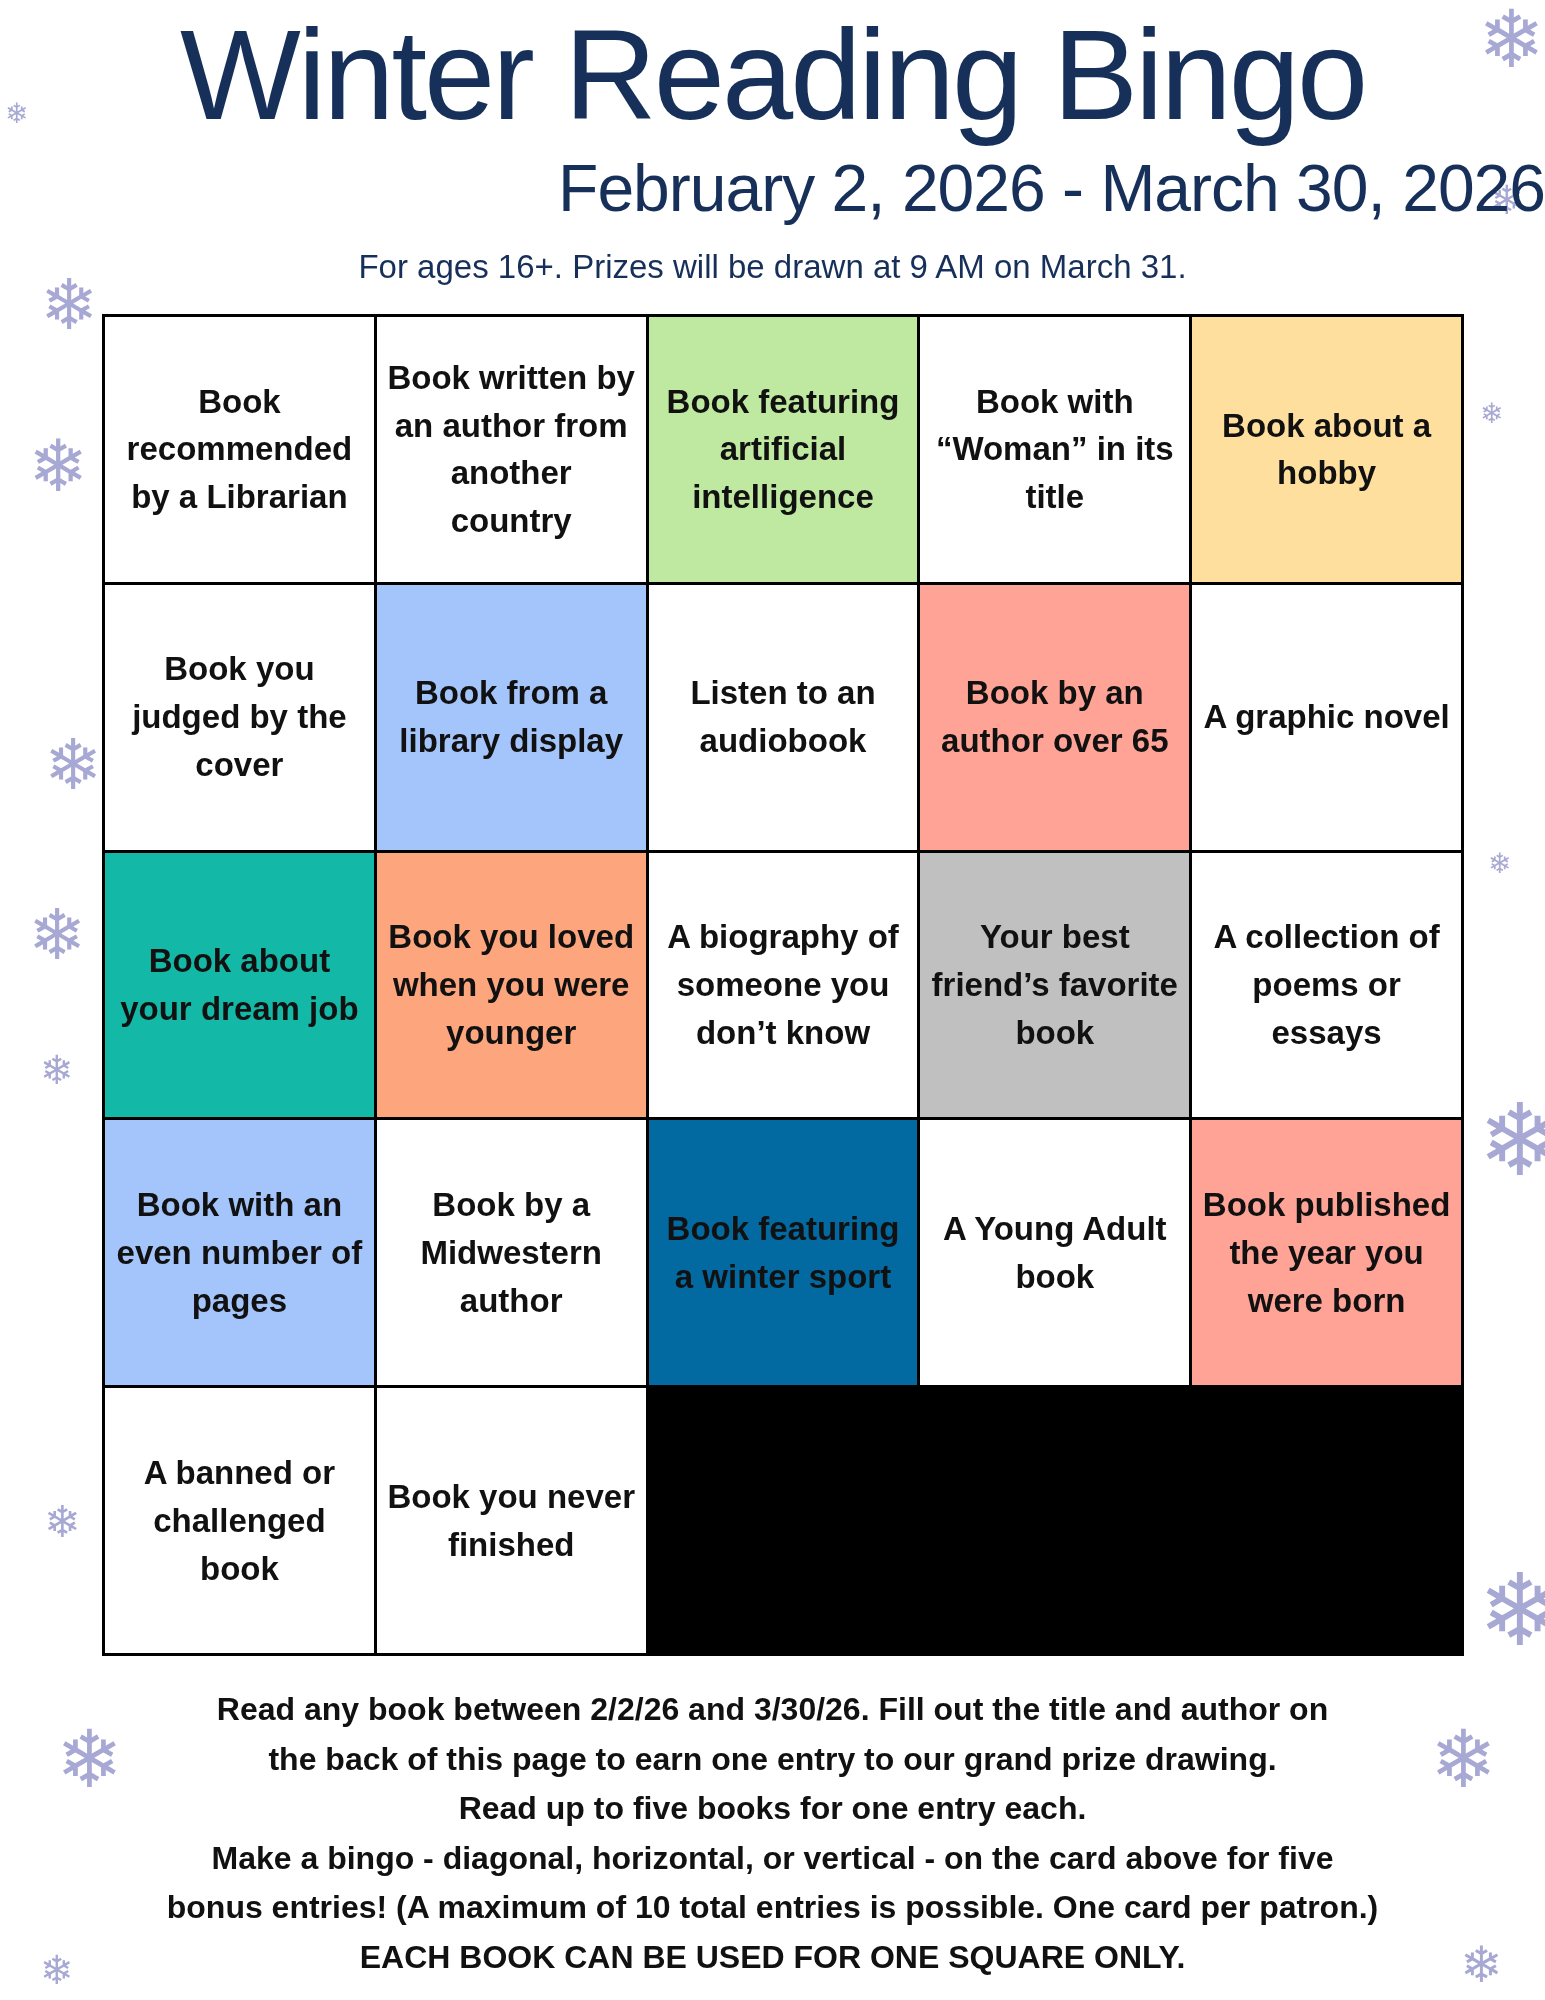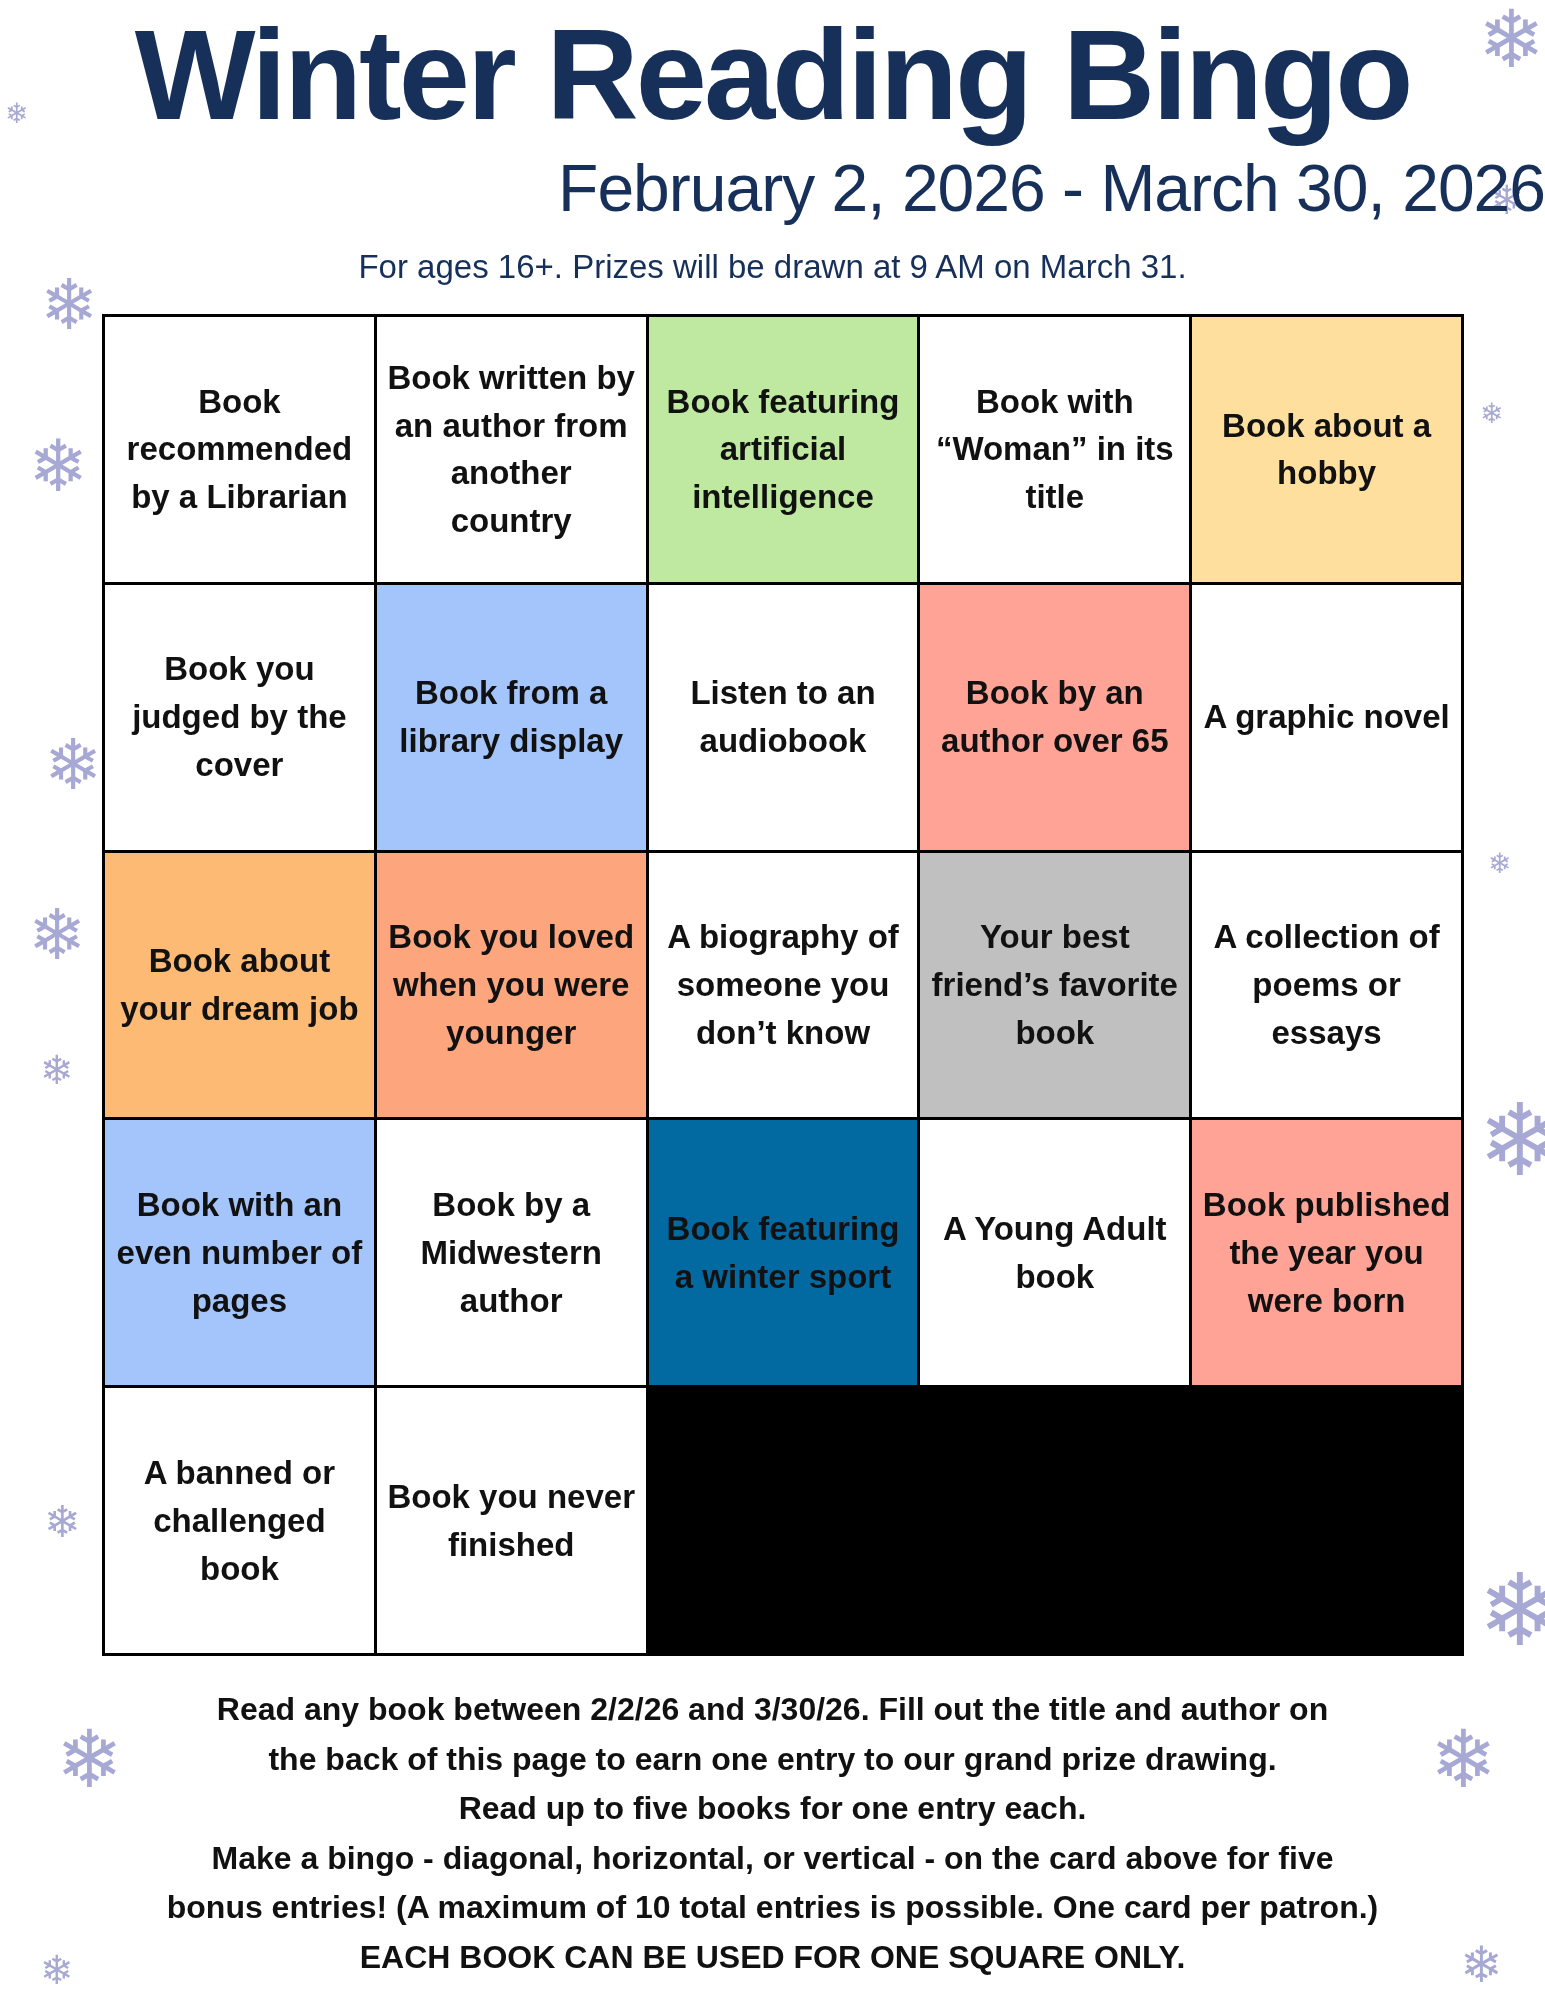--- a/index.html
+++ b/index.html
@@ -4,21 +4,21 @@
 <style>
   html, body { margin: 0; padding: 0; }
   body {
     width: 1545px; height: 2000px; position: relative; overflow: hidden;
     background: #ffffff;
     font-family: "Liberation Sans", "DejaVu Sans", sans-serif;
   }
   .flake { position: absolute; color: #a7a8d4; line-height: 1; user-select: none; }
   .title {
     position: absolute; left: 0; width: 1545px; top: 8px; text-align: center;
-    font-size: 128px; font-weight: 700; color: #17305a; letter-spacing: -3px;
+    font-size: 128px; font-weight: 400; color: #17305a; letter-spacing: -3px;
     line-height: 1.05;
   }
   .dates {
     position: absolute; left: 0; width: 1545px; top: 150px; text-align: right;
     font-size: 66px; font-weight: 400; color: #17305a; letter-spacing: -1px;
   }
   .subtitle {
     position: absolute; left: 0; width: 1545px; top: 248px; text-align: center;
     font-size: 33px; font-weight: 400; color: #17305a;
   }
@@ -98,21 +98,21 @@
   <div class="cell" style="background:#ffffff">
       <span>Listen to an audiobook</span>
     </div>
   <div class="cell" style="background:#fea395">
       <span>Book by an author over 65</span>
     </div>
 
   <div class="cell" style="background:#ffffff">
       <span>A graphic novel</span>
     </div>
-  <div class="cell" style="background:#fdba74">
+  <div class="cell" style="background:#14b8a6">
       <span>Book about your dream job</span>
     </div>
   <div class="cell" style="background:#fda67e">
       <span>Book you loved when you were younger</span>
     </div>
   <div class="cell" style="background:#ffffff">
       <span>A biography of someone you don’t know</span>
     </div>
 
   <div class="cell" style="background:#c0c0c0">

